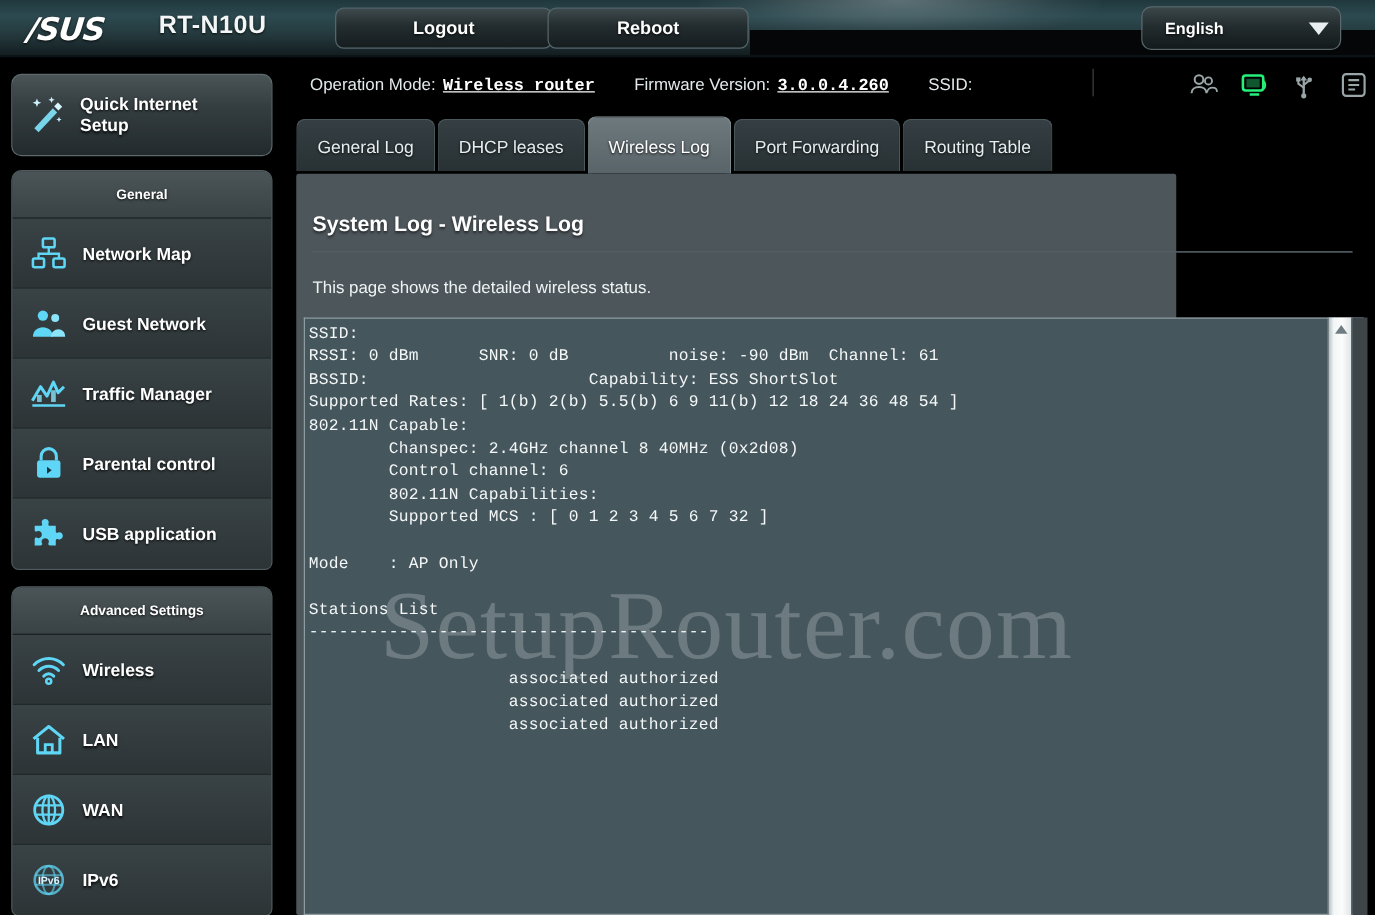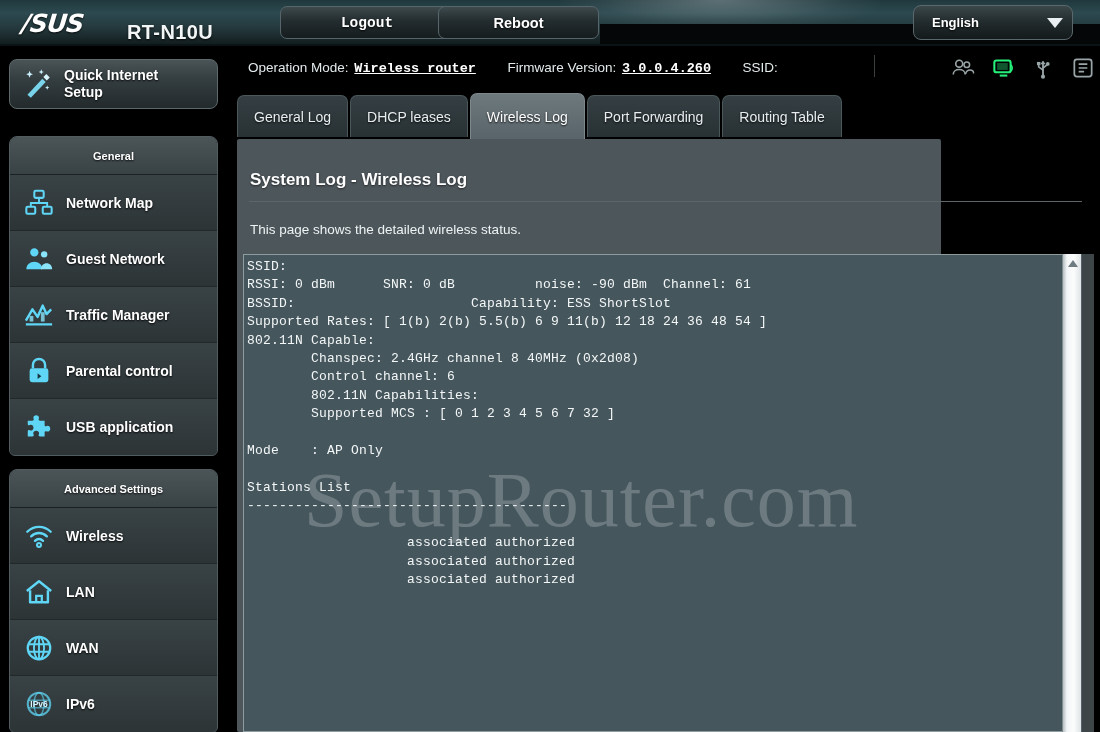--- a/index.html
+++ b/index.html
@@ -52,21 +52,21 @@
     font-weight: bold;
     font-style: italic;
     font-size: 25px;
     letter-spacing: -1px;
     color: #ffffff;
     text-shadow: 0 1px 2px rgba(0,0,0,.8);
     transform: skewX(-6deg);
   }
   .model-name {
     position: absolute;
-    left: 127px; top: 21px;
+    left: 127px; top: 9px;
     font-size: 20px;
     font-weight: bold;
     color: #f2f6f7;
     letter-spacing: .4px;
     text-shadow: 0 1px 2px rgba(0,0,0,.85);
   }
 
   .hdr-btn {
     position: absolute;
     top: 6px;
@@ -76,21 +76,21 @@
     border: 1px solid #55656a;
     color: #ffffff;
     font-size: 14.5px;
     font-weight: bold;
     display: flex;
     align-items: center;
     justify-content: center;
     text-shadow: 0 1px 2px rgba(0,0,0,.9);
     cursor: pointer;
   }
-  .btn-logout { left: 280px; width: 174px; font-family: Liberation Mono, monospace; }
+  .btn-logout { left: 268px; width: 174px; }
   .btn-reboot { left: 438px; width: 161px; }
 
   .lang-select {
     position: absolute;
     left: 913px; top: 5px;
     width: 160px; height: 35px;
     border-radius: 8px;
     background: linear-gradient(to bottom, #3b4749 0%, #222b2d 48%, #141a1b 100%);
     border: 1px solid #5a686c;
     display: flex;
@@ -160,21 +160,21 @@
   
   .sidebar {
     position: absolute;
     left: 0; top: 46px;
     width: 232px; height: 686px;
     background: #000000;
   }
   .qis {
     position: absolute;
     left: 9px; top: 13px;
-    width: 209px; height: 50px;
+    width: 209px; height: 66px;
     border-radius: 8px;
     background: linear-gradient(to bottom, #4a5457 0%, #343d40 40%, #222a2c 100%);
     border: 1px solid #5d696d;
     display: flex;
     align-items: center;
     cursor: pointer;
   }
   .qis-icon { width: 54px; display: flex; align-items: center; justify-content: center; }
   .qis-label {
     color: #ffffff;

